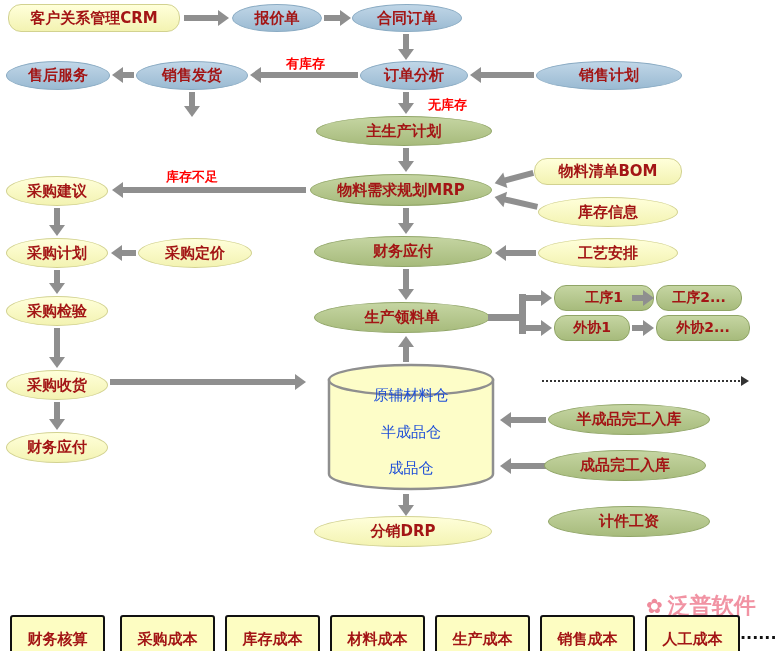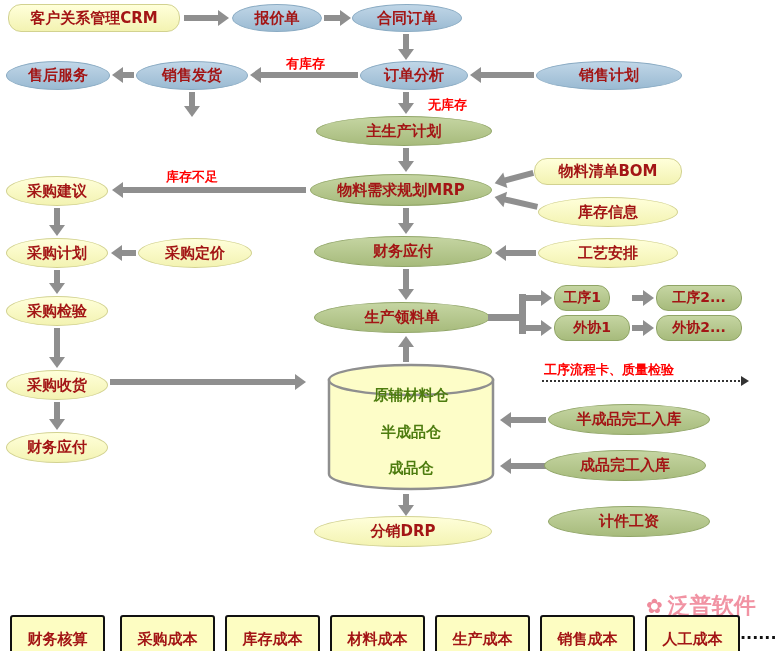--- a/index.html
+++ b/index.html
@@ -39,21 +39,21 @@
   .av.u::before{top:10px;bottom:0}
   .av.u::after{content:"";position:absolute;top:0;left:0;width:0;height:0;
                border-left:8px solid transparent;border-right:8px solid transparent;border-bottom:11px solid #8f8f8f}
   .seg{position:absolute;background:#8f8f8f}
 
   .dotline{position:absolute;border-top:2px dotted #333}
   .dotline::after{content:"";position:absolute;right:-5px;top:-6px;width:0;height:0;
                   border-top:5px solid transparent;border-bottom:5px solid transparent;border-left:8px solid #333}
 
   .cylinder{position:absolute;left:326px;top:362px;width:170px;height:130px}
-  .cyl-row{position:absolute;left:0;width:100%;text-align:center;font-weight:bold;color:#4d7c0f;font-size:15px}
+  .cyl-row{position:absolute;left:0;width:100%;text-align:center;font-weight:normal;color:#1d4ed8;font-size:15px}
 
   .dots{position:absolute;font-weight:bold;font-size:16px;color:#111}
   .watermark{position:absolute;left:646px;top:591px;display:flex;align-items:center;gap:5px;
              color:#f0889a;font-weight:bold;font-size:22px;opacity:.9}
   .wm-logo{font-size:20px;color:#ee7f92}
 </style>
 </head>
 <body>
 
 <div class="canvas">
@@ -103,44 +103,43 @@
   <div class="av d" style="left:49px;top:270px;height:24px"></div>
   <div class="av d" style="left:398px;top:269px;height:31px"></div>
 
   <div class="node yellow ell" style="left:6px;top:296px;width:102px;height:30px">采购检验</div>
   <div class="node green ell" style="left:314px;top:302px;width:176px;height:31px">生产领料单</div>
 
   <div class="seg" style="left:488px;top:314px;width:38px;height:7px"></div>
   <div class="seg" style="left:519px;top:294px;width:7px;height:40px"></div>
   <div class="ar r" style="left:522px;top:290px;width:30px"></div>
   <div class="ar r" style="left:522px;top:320px;width:30px"></div>
-  <div class="node green rrect-g" style="left:554px;top:285px;width:56px;height:26px">工序1</div>
+  <div class="node green rrect-g" style="left:554px;top:285px;width:100px;height:26px">工序1</div>
   <div class="ar r" style="left:632px;top:290px;width:22px"></div>
   <div class="node green rrect-g" style="left:656px;top:285px;width:86px;height:26px">工序2...</div>
   <div class="node green rrect-g" style="left:554px;top:315px;width:76px;height:26px">外协1</div>
   <div class="ar r" style="left:632px;top:320px;width:22px"></div>
-  <div class="node green rrect-g" style="left:656px;top:315px;width:86px;height:26px">外协2...</div>
+  <div class="node green rrect-g" style="left:656px;top:315px;width:94px;height:26px">外协2...</div>
 
   <div class="av d" style="left:49px;top:328px;height:40px"></div>
   <div class="av u" style="left:398px;top:336px;height:26px"></div>
 
   <div class="node yellow ell" style="left:6px;top:370px;width:102px;height:30px">采购收货</div>
   <div class="ar r" style="left:110px;top:374px;width:196px"></div>
 
   <div class="cylinder">
     <svg width="170" height="130" viewBox="0 0 170 130">
       <path d="M3 18 v94 a82 15 0 0 0 164 0 v-94 z" fill="#fdfdc8" stroke="#8f8f8f" stroke-width="2.5"></path>
       <ellipse cx="85" cy="18" rx="82" ry="15" fill="#fdfdc8" stroke="#8f8f8f" stroke-width="2.5"></ellipse>
     </svg>
     <div class="cyl-row" style="top:24px">原辅材料仓</div>
     <div class="cyl-row" style="top:61px">半成品仓</div>
     <div class="cyl-row" style="top:97px">成品仓</div>
   </div>
 
-  <div class="flow-label" style="left:544px;top:361px">工序流程卡、质量检验</div>
   <div class="dotline" style="left:542px;top:380px;width:202px"></div>
 
   <div class="ar l" style="left:500px;top:412px;width:46px"></div>
   <div class="node green ell" style="left:548px;top:404px;width:162px;height:31px">半成品完工入库</div>
 
   <div class="av d" style="left:49px;top:402px;height:28px"></div>
   <div class="node yellow ell" style="left:6px;top:432px;width:102px;height:31px">财务应付</div>
 
   <div class="ar l" style="left:500px;top:458px;width:46px"></div>
   <div class="node green ell" style="left:544px;top:450px;width:162px;height:31px">成品完工入库</div>

